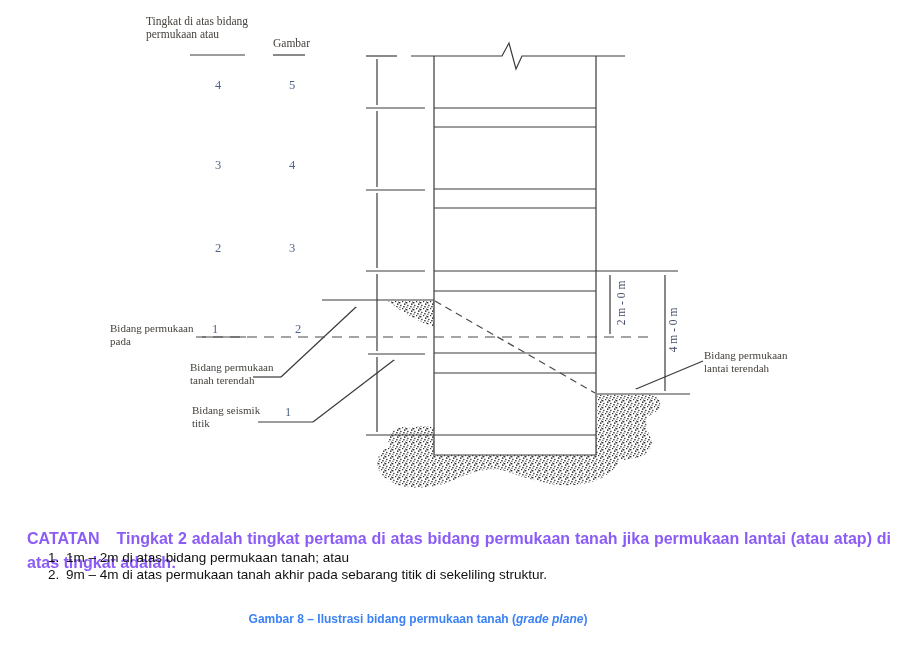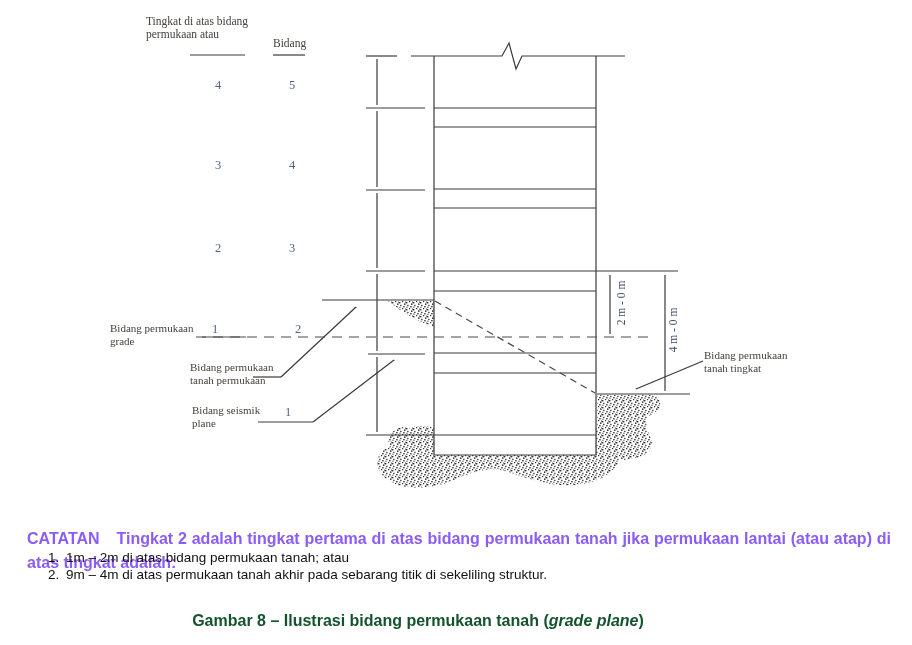--- a/index.html
+++ b/index.html
@@ -12,21 +12,21 @@
        transform:translate(-50%,-50%) rotate(-90deg);}
   .colhead{position:absolute;font-size:11.5px;line-height:13px;color:#46413c;white-space:nowrap;}
   .note{position:absolute;left:27px;width:864px;top:499px;
         font-family:"Liberation Sans", sans-serif;font-size:16px;font-weight:bold;
         line-height:24px;color:#8b5cf6;text-align:justify;margin-top:28px;}
   .note .cat{margin-right:17px;}
   .listitem{position:absolute;font-family:"Liberation Sans", sans-serif;font-size:13.5px;color:#111;}
   .listnum{position:absolute;left:28px;}
   .listtext{position:absolute;left:46px;white-space:nowrap;}
   .caption{position:absolute;left:0;top:612px;width:836px;text-align:center;
-           font-family:"Liberation Sans", sans-serif;font-size:16px;font-weight:bold;color:#14532d;}
+           font-family:"Liberation Sans", sans-serif;font-size:12px;font-weight:bold;color:#3b82f6;}
   .caption i{font-style:italic;}
   .l2{display:block;}
 </style>
 </head>
 <body>
 
 <div id="page">
 
   <svg id="linework" width="912" height="495" viewBox="0 0 912 495">
     <defs>
@@ -117,47 +117,47 @@
       <line x1="196" y1="337" x2="652" y2="337" stroke-dasharray="10 7"></line>
       <line x1="202" y1="337" x2="246" y2="337"></line>
       <line x1="435" y1="301" x2="595" y2="393" stroke-dasharray="7 5"></line>
     </g>
   </svg>
 
   <div class="colhead" style="left:146px;top:15px;">
     <span class="l2">Tingkat di atas bidang</span>
     <span class="l2">permukaan atau</span>
   </div>
-  <div class="colhead" style="left:273px;top:37px;">Bidang</div>
+  <div class="colhead" style="left:273px;top:37px;">Gambar</div>
 
   <span class="dnum" style="left:218px;top:85px;">4</span>
   <span class="dnum" style="left:292px;top:85px;">5</span>
   <span class="dnum" style="left:218px;top:165px;">3</span>
   <span class="dnum" style="left:292px;top:165px;">4</span>
   <span class="dnum" style="left:218px;top:248px;">2</span>
   <span class="dnum" style="left:292px;top:248px;">3</span>
   <span class="dnum" style="left:215px;top:329px;">1</span>
   <span class="dnum" style="left:298px;top:329px;">2</span>
   <span class="dnum" style="left:288px;top:412px;">1</span>
 
   <div class="dlabel" style="left:110px;top:322px;">
     <span class="l2">Bidang permukaan</span>
-    <span class="l2">grade</span>
+    <span class="l2">pada</span>
   </div>
   <div class="dlabel" style="left:190px;top:361px;">
     <span class="l2">Bidang permukaan</span>
-    <span class="l2">tanah permukaan</span>
+    <span class="l2">tanah terendah</span>
   </div>
   <div class="dlabel" style="left:192px;top:404px;">
     <span class="l2">Bidang seismik</span>
-    <span class="l2">plane</span>
+    <span class="l2">titik</span>
   </div>
   <div class="dlabel" style="left:704px;top:349px;">
     <span class="l2">Bidang permukaan</span>
-    <span class="l2">tanah tingkat</span>
+    <span class="l2">lantai terendah</span>
   </div>
 
   <span class="rot" style="left:621px;top:303px;">2 m - 0 m</span>
   <span class="rot" style="left:673px;top:330px;">4 m - 0 m</span>
 
   <p class="note"><span class="cat">CATATAN</span><span>Tingkat 2 adalah tingkat pertama di atas bidang permukaan tanah jika permukaan lantai (atau atap) di atas tingkat adalah:</span></p>
 
   <div class="listitem" style="top:550px;">
     <span class="listnum">1.</span>
     <span class="listtext">1m – 2m  di atas bidang permukaan tanah; atau</span>

